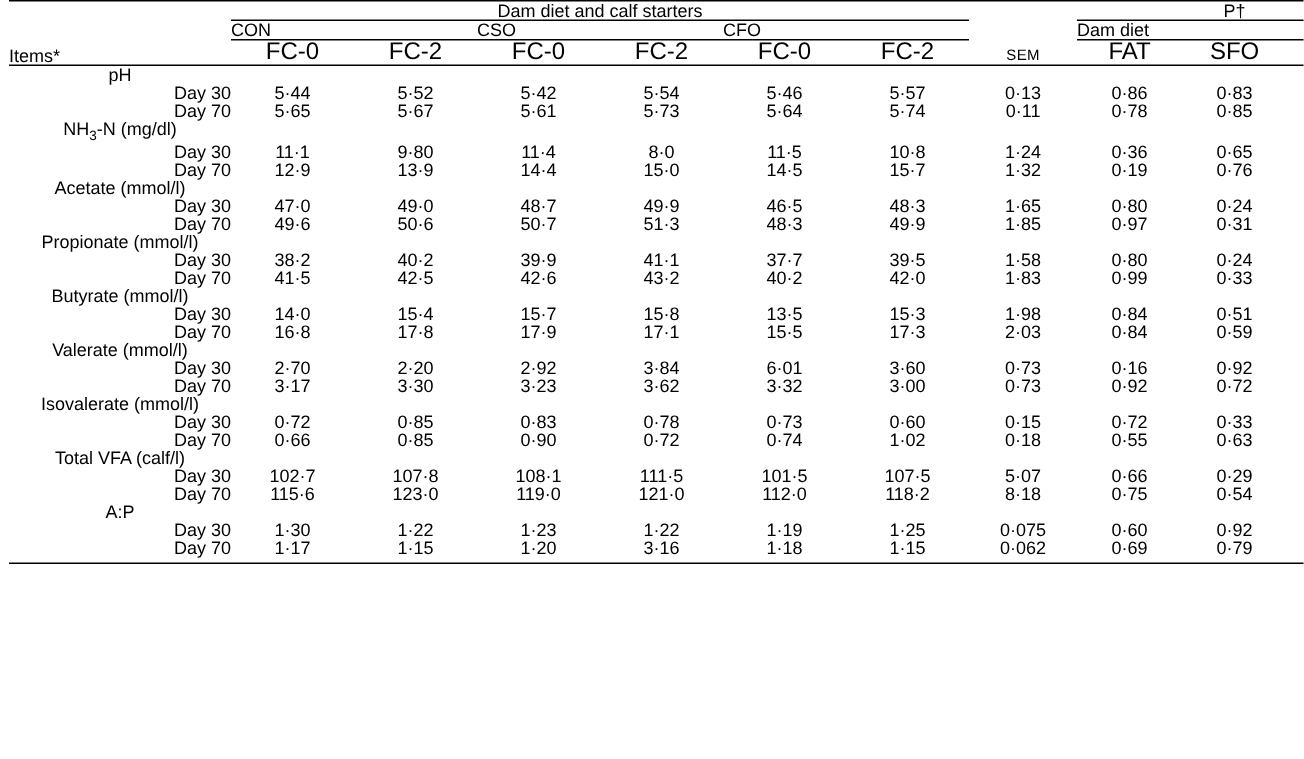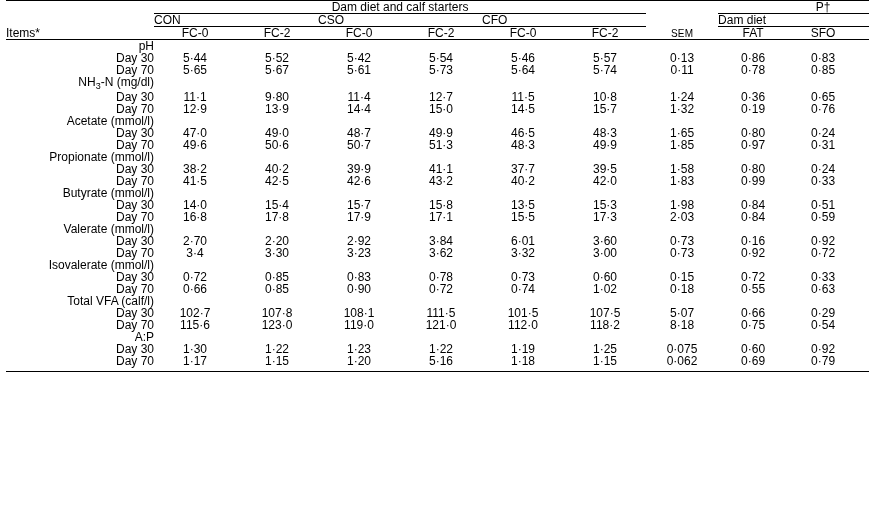--- a/index.html
+++ b/index.html
@@ -53,34 +53,34 @@
   .spanrule {
     border-bottom: 0.9px solid #000;
   }
   .grouphead {
     text-align: left;
     font-size: 12px;
     padding: 3px 0 2px 0;
   }
   .colhead {
     text-align: center;
-    font-size: 12px;
+    font-size: 16px;
     padding: 3px 0 3px 0;
   }
   .colhead.small {
     font-size: 10px;
     letter-spacing: 0.2px;
   }
   .items-head {
     text-align: left;
     font-size: 12px;
     padding: 3px 0 3px 0;
   }
   .section-label {
-    text-align: right;
+    text-align: center;
     font-size: 12px;
     padding: 3px 0 1px 0;
     white-space: nowrap;
   }
   .day-label {
     text-align: right;
     font-size: 12px;
     padding: 1px 0 1px 14px;
     white-space: nowrap;
   }
@@ -193,21 +193,21 @@
           <td>&nbsp;</td>
           <td>&nbsp;</td>
           <td>&nbsp;</td>
           <td>&nbsp;</td>
         </tr>
         <tr>
           <td class="day-label">Day 30</td>
           <td class="num">11·1</td>
           <td class="num">9·80</td>
           <td class="num">11·4</td>
-          <td class="num">12·7</td>
+          <td class="num">8·0</td>
           <td class="num">11·5</td>
           <td class="num">10·8</td>
           <td class="num">1·24</td>
           <td class="num">0·36</td>
           <td class="num">0·65</td>
           <td class="num">0·64</td>
         </tr>
         <tr>
           <td class="day-label">Day 70</td>
           <td class="num">12·9</td>
@@ -359,21 +359,21 @@
           <td class="num">3·84</td>
           <td class="num">6·01</td>
           <td class="num">3·60</td>
           <td class="num">0·73</td>
           <td class="num">0·16</td>
           <td class="num">0·92</td>
           <td class="num">0·57</td>
         </tr>
         <tr>
           <td class="day-label">Day 70</td>
-          <td class="num">3·4</td>
+          <td class="num">3·17</td>
           <td class="num">3·30</td>
           <td class="num">3·23</td>
           <td class="num">3·62</td>
           <td class="num">3·32</td>
           <td class="num">3·00</td>
           <td class="num">0·73</td>
           <td class="num">0·92</td>
           <td class="num">0·72</td>
           <td class="num">0·90</td>
         </tr>
@@ -479,21 +479,21 @@
           <td class="num">0·075</td>
           <td class="num">0·60</td>
           <td class="num">0·92</td>
           <td class="num">0·85</td>
         </tr>
         <tr>
           <td class="day-label">Day 70</td>
           <td class="num">1·17</td>
           <td class="num">1·15</td>
           <td class="num">1·20</td>
-          <td class="num">5·16</td>
+          <td class="num">3·16</td>
           <td class="num">1·18</td>
           <td class="num">1·15</td>
           <td class="num">0·062</td>
           <td class="num">0·69</td>
           <td class="num">0·79</td>
           <td class="num">0·60</td>
         </tr>
       </tbody>
     <tbody>
       <tr class="rule-bottom">

